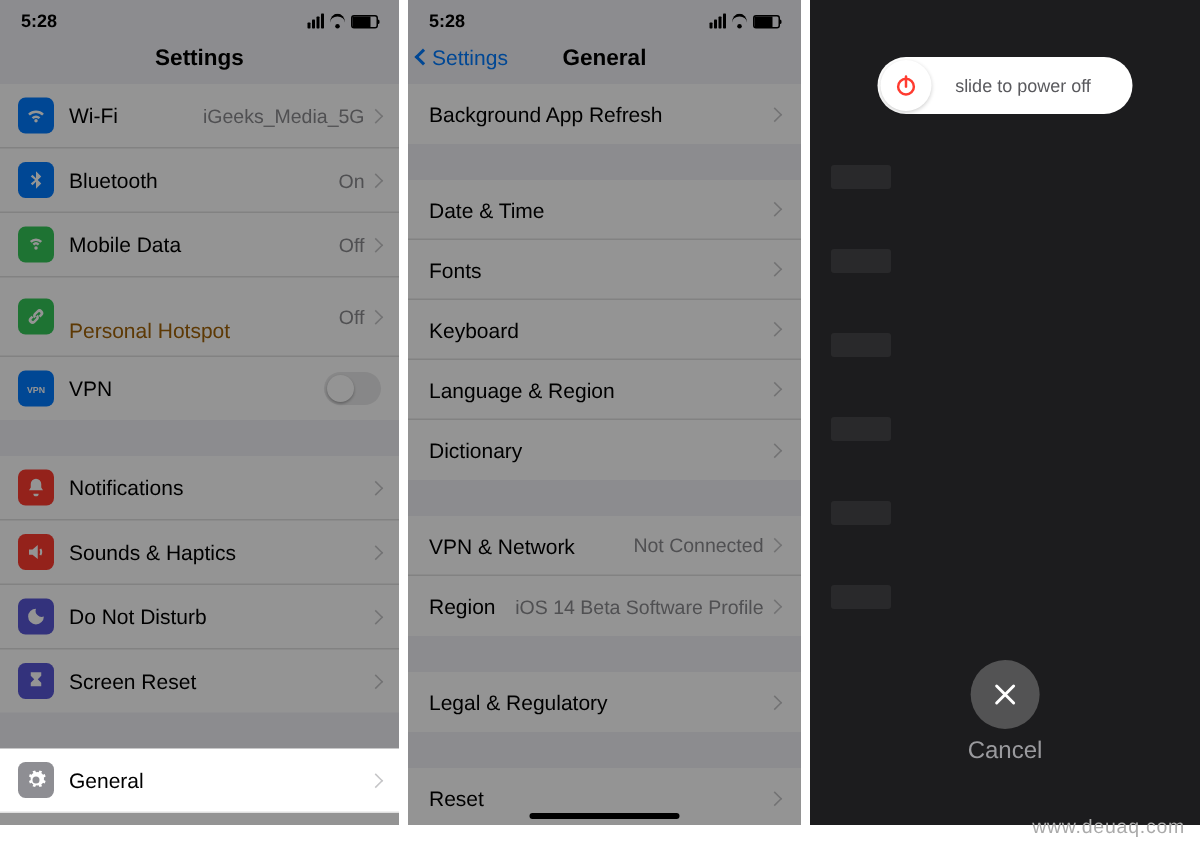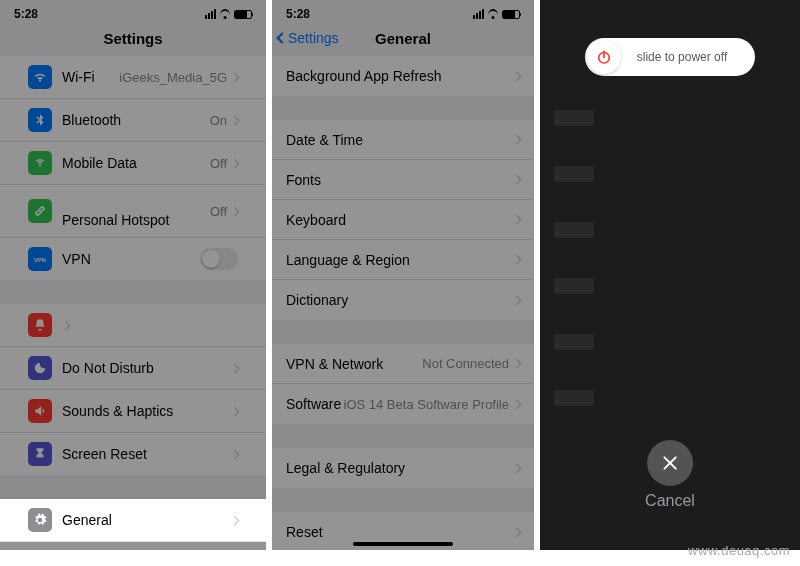--- a/index.html
+++ b/index.html
@@ -20,21 +20,21 @@
 .wifi::after { content:''; position:absolute; bottom:-2px; left:50%; width:10px; height:10px; border:2px solid #000; border-bottom:none; border-left:none; border-right:none; border-radius:50% 50% 0 0; transform:translateX(-50%);}
 .batt { width: 18px; height: 9px; border: 1px solid #000; border-radius: 2px; position: relative; }
 .batt::after { content:''; position:absolute; right:-2px; top:2px; width:1px; height:3px; background:#000; border-radius:0 1px 1px 0;}
 .batt i { display:block; width:75%; height:100%; background:#000; }
 .hdr { text-align: center; padding: 6px 16px 8px; position: relative; }
 .hdr .title { font-size: 15px; font-weight: 600; }
 .hdr .back { position: absolute; left: 6px; top: 6px; color: #007aff; font-size: 14px; display: flex; align-items: center; }
 .chev-l { display:inline-block; width:8px; height:8px; border-left:2px solid #007aff; border-bottom:2px solid #007aff; transform:rotate(45deg); margin-right:2px;}
 .group { background: #fff; }
 .group + .group { margin-top: 24px; }
-.row { display: flex; align-items: center; padding: 9px 28px; border-bottom: 0.5px solid rgba(0,0,0,0.12); min-height: 36px; position:relative; }
+.row { display: flex; align-items: center; padding: 9px 12px; border-bottom: 0.5px solid rgba(0,0,0,0.12); min-height: 36px; position:relative; }
 .row:last-child { border-bottom: none; }
 .icon { width: 24px; height: 24px; border-radius: 5px; margin-right: 10px; display:flex; align-items:center; justify-content:center; flex-shrink:0; }
 .icon svg { width: 14px; height: 14px; fill: #fff; }
 .label { flex: 1; font-size: 14px; color: #000; }
 .detail { font-size: 13px; color: #8a8a8e; margin-right: 4px; }
 .chev { width: 7px; height: 7px; border-top: 1.5px solid #c5c5c7; border-right: 1.5px solid #c5c5c7; transform: rotate(45deg); flex-shrink:0; }
 .toggle { width: 38px; height: 22px; background: #e9e9ea; border-radius: 11px; position: relative; }
 .toggle i { position:absolute; width:18px; height:18px; background:#fff; border-radius:50%; top:2px; left:2px; box-shadow:0 1px 2px rgba(0,0,0,0.3);}
 .highlight { position: relative; z-index: 10; background: #fff; }
 .link-row { padding: 11px 14px; background:#fff; position:relative; z-index:10; }
@@ -110,21 +110,21 @@
             <span class="label">Mobile Data</span>
             <span class="detail">Off</span>
             <span class="chev"></span>
           </div>
           <div class="row">
             <span class="icon" style="background: rgb(52, 199, 89);">
               <svg viewBox="0 0 24 24">
                 <path d="M10 14a4 4 0 010-6l3-3a4 4 0 116 6l-2 2-2-2 2-2a1.5 1.5 0 00-2-2l-3 3a1.5 1.5 0 000 2zm4-4a4 4 0 010 6l-3 3a4 4 0 11-6-6l2-2 2 2-2 2a1.5 1.5 0 002 2l3-3a1.5 1.5 0 000-2z"></path>
               </svg>
             </span>
-            <span class="label" style="color: #000000; margin-top: 18px;">Personal Hotspot</span>
+            <span class="label" style="color: #a16207; margin-top: 18px;">Personal Hotspot</span>
             <span class="detail">Off</span>
             <span class="chev"></span>
           </div>
           <div class="row">
             <span class="icon" style="background: rgb(0, 122, 255);">
               <svg viewBox="0 0 24 24">
                 <text x="12" y="17" text-anchor="middle" font-size="10" fill="#fff" font-weight="bold">VPN</text>
               </svg>
             </span>
             <span class="label">VPN</span>
@@ -133,38 +133,39 @@
             </span>
           </div>
         </div>
         <div class="group">
           <div class="row">
             <span class="icon" style="background: rgb(255, 59, 48);">
               <svg viewBox="0 0 24 24">
                 <path d="M12 2a6 6 0 00-6 6v4l-2 3h16l-2-3V8a6 6 0 00-6-6zm0 20a3 3 0 003-3H9a3 3 0 003 3z"></path>
               </svg>
             </span>
+            <span class="label">Notifications</span>
+            <span class="chev"></span>
+          </div>
+          <div class="row">
+            <span class="icon" style="background: rgb(255, 59, 48);">
+              <svg viewBox="0 0 24 24">
+                <path d="M4 9v6h4l6 5V4L8 9zm14-1a8 8 0 010 8l-2-1a6 6 0 000-6z"></path>
+              </svg>
+            </span>
+            <span class="label">Sounds &amp; Haptics</span>
             <span class="chev"></span>
           </div>
           <div class="row">
             <span class="icon" style="background: rgb(88, 86, 214);">
               <svg viewBox="0 0 24 24">
                 <path d="M12 3a9 9 0 109 9 7 7 0 01-9-9z"></path>
               </svg>
             </span>
             <span class="label">Do Not Disturb</span>
-            <span class="chev"></span>
-          </div>
-          <div class="row">
-            <span class="icon" style="background: rgb(255, 59, 48);">
-              <svg viewBox="0 0 24 24">
-                <path d="M4 9v6h4l6 5V4L8 9zm14-1a8 8 0 010 8l-2-1a6 6 0 000-6z"></path>
-              </svg>
-            </span>
-            <span class="label">Sounds &amp; Haptics</span>
             <span class="chev"></span>
           </div>
           <div class="row">
             <span class="icon" style="background: rgb(88, 86, 214);">
               <svg viewBox="0 0 24 24">
                 <path d="M6 2h12v4l-4 4 4 4v4H6v-4l4-4-4-4z"></path>
               </svg>
             </span>
             <span class="label">Screen Reset</span>
             <span class="chev"></span>
@@ -249,21 +250,21 @@
             <span class="chev"></span>
           </div>
         </div>
         <div class="group">
           <div class="row">
             <span class="label">VPN &amp; Network</span>
             <span class="detail">Not Connected</span>
             <span class="chev"></span>
           </div>
           <div class="row">
-            <span class="label">Software</span>
+            <span class="label">Region</span>
             <span class="detail">iOS 14 Beta Software Profile</span>
             <span class="chev"></span>
           </div>
         </div>
         <div class="group">
           <div class="row">
             <span class="label">Legal &amp; Regulatory</span>
             <span class="chev"></span>
           </div>
         </div>

